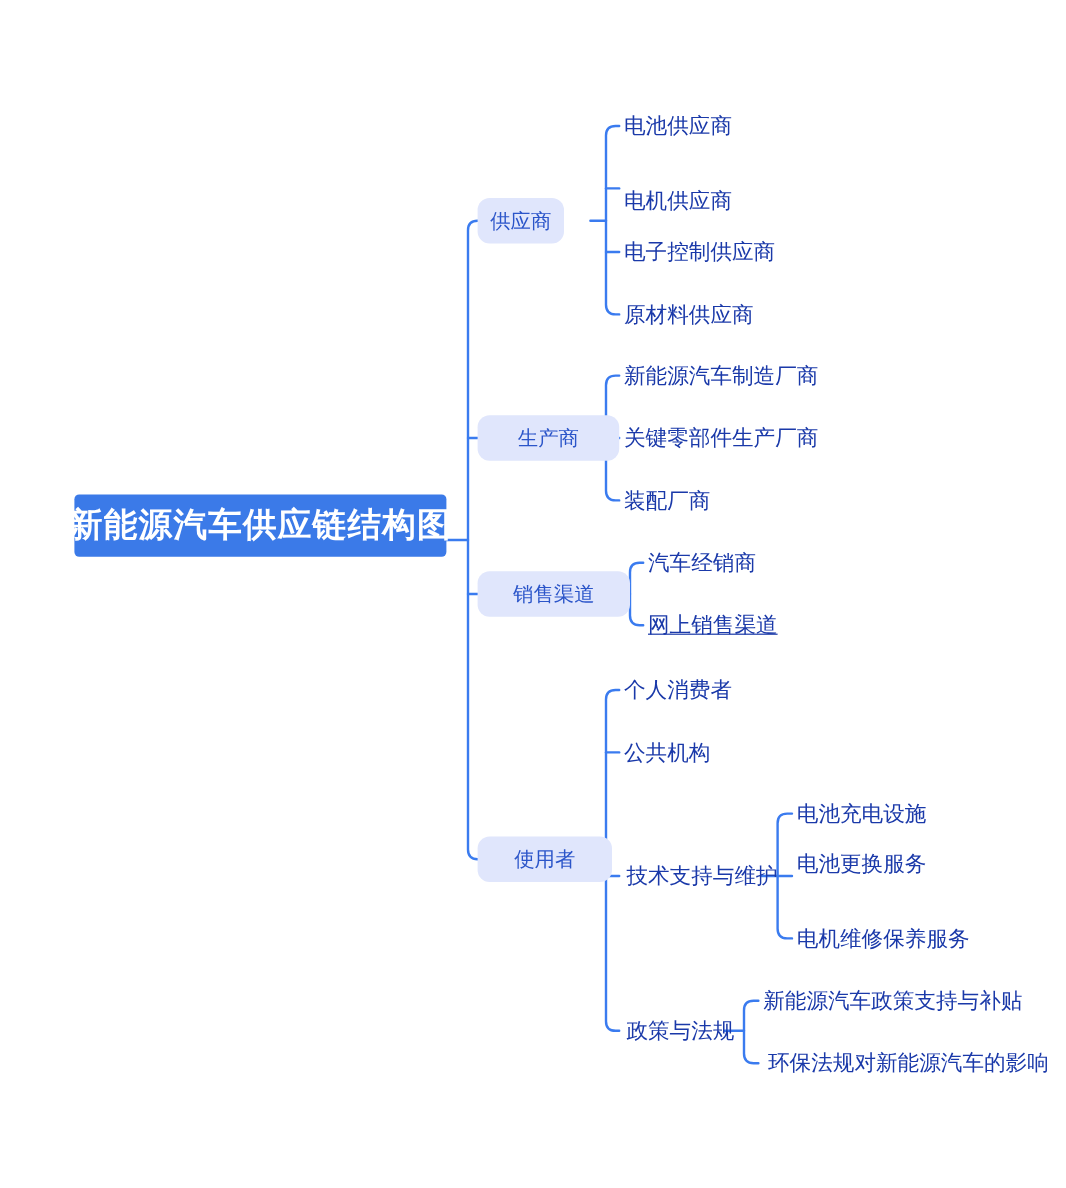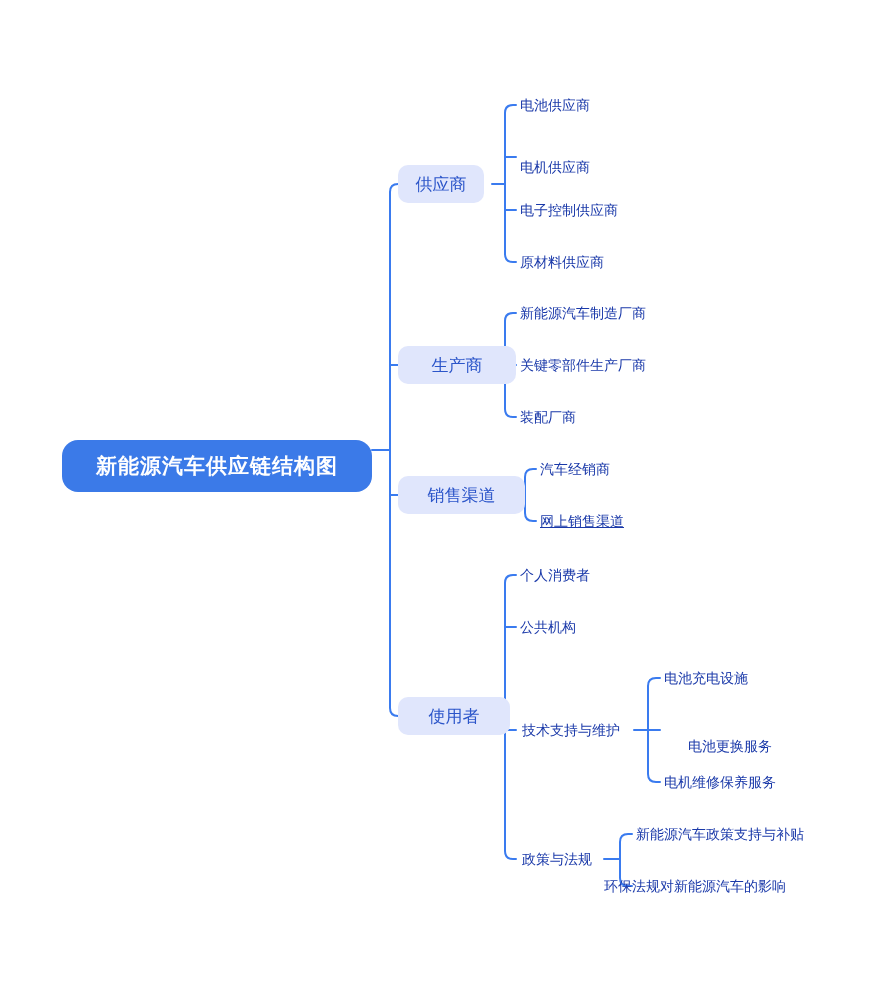--- a/index.html
+++ b/index.html
@@ -32,41 +32,41 @@
     position: absolute;
     box-sizing: border-box;
     display: flex;
     align-items: center;
     justify-content: center;
     white-space: nowrap;
     cursor: pointer;
   }
   .node-root {
     left: 62px;
-    top: 440px;
+    top: 412px;
     width: 310px;
     height: 52px;
     background: var(--root-bg, #3b7ae8);
     color: var(--root-text, #ffffff);
-    border-radius: 16px;
-    font-size: 21px;
+    border-radius: 4px;
+    font-size: 28px;
     font-weight: 600;
     letter-spacing: 1px;
   }
   .node-branch {
     background: var(--branch-bg, #e0e6fc);
     color: var(--branch-text, #2b55c9);
     border-radius: 10px;
     font-size: 17px;
     font-weight: 500;
     height: 38px;
   }
   .node-leaf {
     color: var(--leaf-text, #1a39a9);
-    font-size: 14px;
+    font-size: 18px;
     font-weight: 500;
     height: 20px;
     line-height: 20px;
     justify-content: flex-start;
   }
 </style>
 </head>
 <body>
 
 <div class="canvas">
@@ -98,21 +98,21 @@
     <path d="M634 730 H648"></path>
     <path d="M660 678 H656 Q648 678 648 686 V774 Q648 782 656 782 H660"></path>
     <path d="M648 730 H660"></path>
 
     <path d="M604 859 H620"></path>
     <path d="M632 834 H628 Q620 834 620 842 V878 Q620 886 628 886 H632"></path>
   </svg>
 
   <div class="node node-root">新能源汽车供应链结构图</div>
 
-  <div class="node node-branch" style="left:398px; top:165px; width:86px;">供应商</div>
+  <div class="node node-branch" style="left:398px; top:165px; width:72px;">供应商</div>
   <div class="node node-branch" style="left:398px; top:346px; width:118px;">生产商</div>
   <div class="node node-branch" style="left:398px; top:476px; width:127px;">销售渠道</div>
   <div class="node node-branch" style="left:398px; top:697px; width:112px;">使用者</div>
 
   <div class="node node-leaf" style="left:520px; top:95px;">电池供应商</div>
   <div class="node node-leaf" style="left:520px; top:157px;">电机供应商</div>
   <div class="node node-leaf" style="left:520px; top:200px;">电子控制供应商</div>
   <div class="node node-leaf" style="left:520px; top:252px;text-align:right;">原材料供应商</div>
 
   <div class="node node-leaf" style="left:520px; top:303px;text-align:right;">新能源汽车制造厂商</div>
@@ -121,19 +121,19 @@
 
   <div class="node node-leaf" style="left:540px; top:459px;">汽车经销商</div>
   <div class="node node-leaf" style="left:540px; top:511px;text-decoration:underline;">网上销售渠道</div>
 
   <div class="node node-leaf" style="left:520px; top:565px;">个人消费者</div>
   <div class="node node-leaf" style="left:520px; top:617px;">公共机构</div>
   <div class="node node-leaf" style="left:522px; top:720px;">技术支持与维护</div>
   <div class="node node-leaf" style="left:522px; top:849px;">政策与法规</div>
 
   <div class="node node-leaf" style="left:664px; top:668px;">电池充电设施</div>
-  <div class="node node-leaf" style="left:664px; top:736px;margin-left:24px;">电池更换服务</div>
+  <div class="node node-leaf" style="left:664px; top:710px;">电池更换服务</div>
   <div class="node node-leaf" style="left:664px; top:772px;">电机维修保养服务</div>
 
   <div class="node node-leaf" style="left:636px; top:824px;">新能源汽车政策支持与补贴</div>
-  <div class="node node-leaf" style="left:604px; top:876px;">环保法规对新能源汽车的影响</div>
+  <div class="node node-leaf" style="left:640px; top:876px;">环保法规对新能源汽车的影响</div>
 
 </div>
 
 </body></html>

